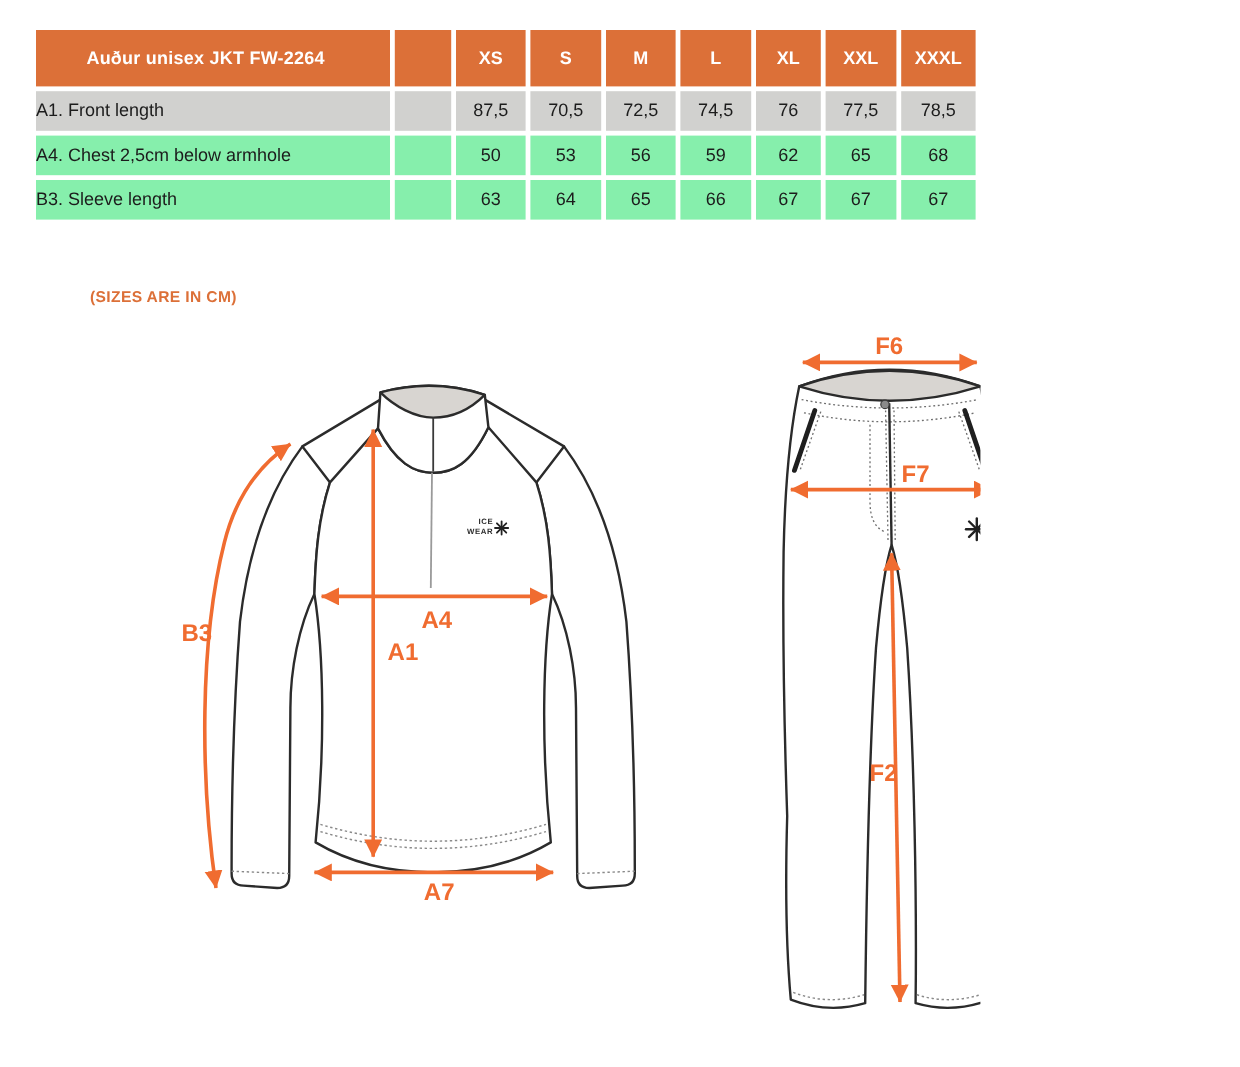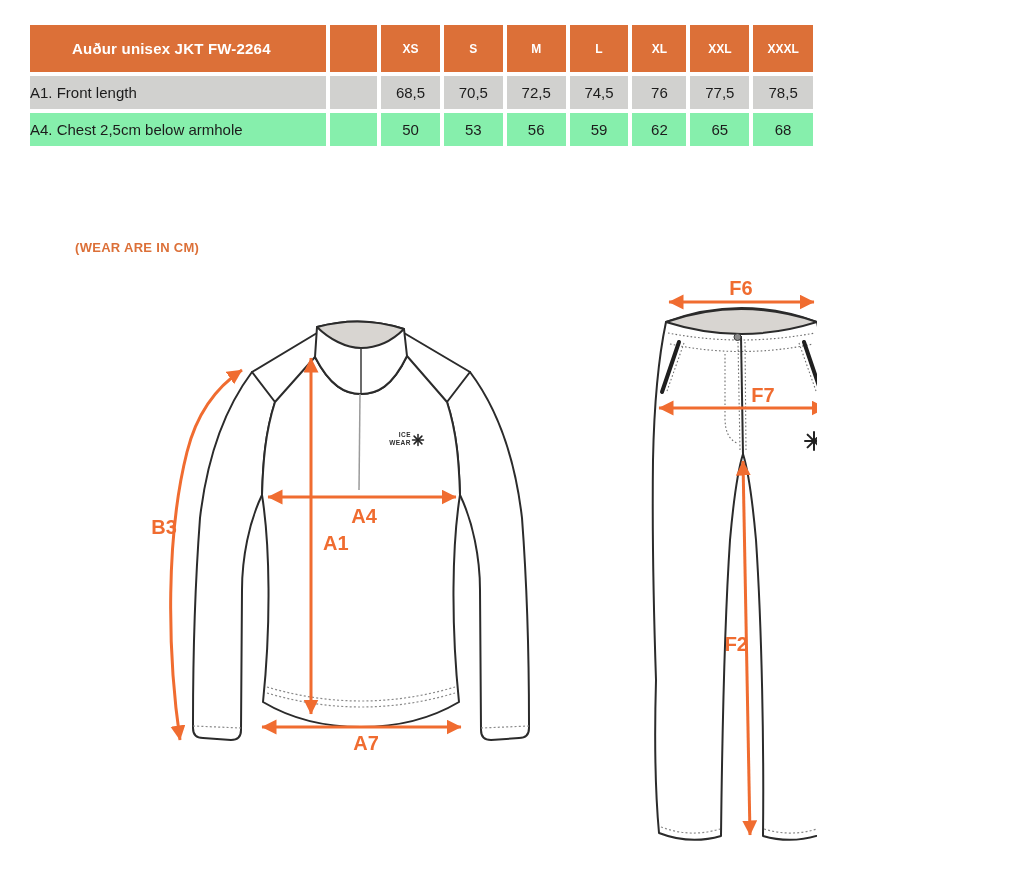--- a/index.html
+++ b/index.html
@@ -1,21 +1,21 @@
 <!DOCTYPE html>
 <html><head>
 <meta charset="utf-8">
 <style>
   html,body{margin:0;padding:0;background:#ffffff;}
   .canvas{position:relative;width:817px;height:889px;background:#ffffff;overflow:hidden;
           font-family:"Liberation Sans",sans-serif;}
   .table-wrap{position:absolute;left:26px;top:21px;}
   table.size-table{border-collapse:separate;border-spacing:4px;table-layout:fixed;}
   table.size-table th,table.size-table td{padding:0;overflow:hidden;white-space:nowrap;}
-  table.size-table th{background:#DC7038;color:#ffffff;font-weight:bold;font-size:12px;
+  table.size-table th{background:#DC7038;color:#ffffff;font-weight:bold;font-size:15px;
        height:47px;text-align:center;}
   table.size-table th.title{text-align:left;padding-left:42px;font-size:15px;letter-spacing:.2px;}
   table.size-table td{height:33px;font-size:15px;color:#1c1c1c;text-align:center;}
   table.size-table td.label{text-align:left;}
   tr.dark td{background:#D1D1CF;}
   tr.light td{background:#86efac;}
   .note{position:absolute;left:75px;top:240px;color:#DC7038;font-size:13px;font-weight:bold;
         letter-spacing:.3px;}
   svg.jacket{position:absolute;left:130px;top:290px;}
   svg.pants{position:absolute;left:640px;top:280px;}
@@ -57,44 +57,55 @@
           <th>L</th>
           <th>XL</th>
           <th>XXL</th>
           <th>XXXL</th>
         </tr>
       </thead>
       <tbody>
         <tr class="dark">
           <td class="label">A1. Front length</td>
           <td></td>
-          <td>68,5</td>
+          <td>87,5</td>
           <td>70,5</td>
           <td>72,5</td>
           <td>74,5</td>
           <td>76</td>
           <td>77,5</td>
           <td>78,5</td>
         </tr>
         <tr class="light">
           <td class="label">A4. Chest 2,5cm below armhole</td>
           <td></td>
           <td>50</td>
           <td>53</td>
           <td>56</td>
           <td>59</td>
           <td>62</td>
           <td>65</td>
           <td>68</td>
         </tr>
+        <tr class="light">
+          <td class="label">B3. Sleeve length</td>
+          <td></td>
+          <td>63</td>
+          <td>64</td>
+          <td>65</td>
+          <td>66</td>
+          <td>67</td>
+          <td>67</td>
+          <td>67</td>
+        </tr>
       </tbody>
     </table>
   </div>
 
-  <div class="note">(WEAR ARE IN CM)</div>
+  <div class="note">(SIZES ARE IN CM)</div>
 
   <svg class="jacket" width="450" height="480" viewBox="0 0 450 480">
     <defs>
       <marker id="jh" markerUnits="userSpaceOnUse" markerWidth="20" markerHeight="18" refX="14.5" refY="7.5" orient="auto-start-reverse">
         <path d="M0,0 L15,7.5 L0,15 Z" fill="#F06C30"></path>
       </marker>
     </defs>
 
     <path class="outline" d="M122,82 C95,118 77,168 70,228 C65,295 63,365 63,432 L63,438 Q63,448 73,448 L101,450
          Q111,450 111,440 L112,300 C112,268 119,232 132,205 C133,173 135,143 145,112 Z"></path>

